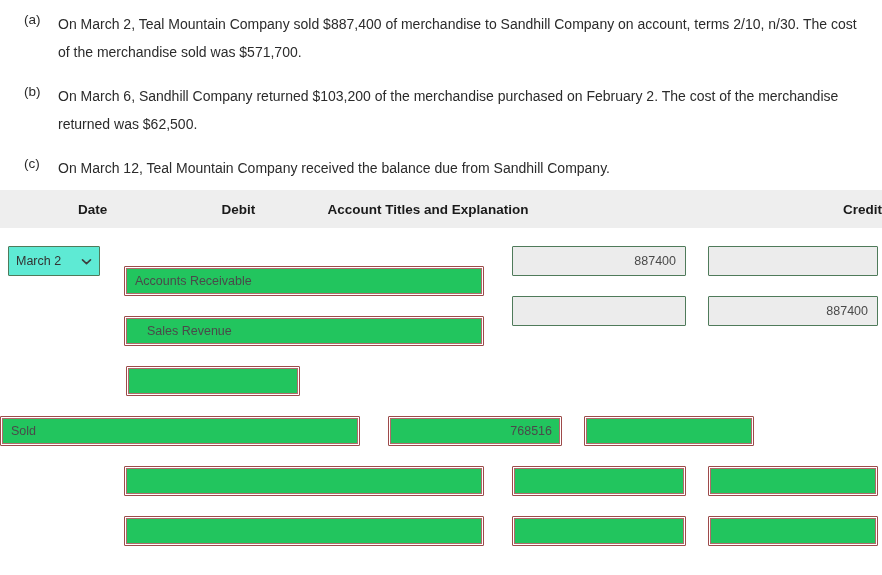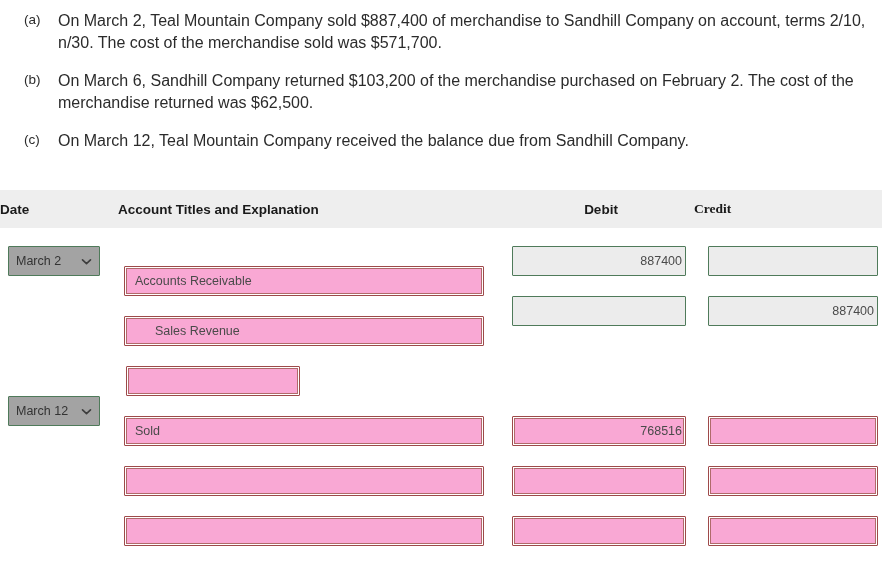--- a/index.html
+++ b/index.html
@@ -29,22 +29,22 @@
     width: 48px;
     flex: 0 0 48px;
     font-size: 13.5px;
     line-height: 20px;
     color: #2b2b2b;
     padding-left: 14px;
     box-sizing: border-box;
   }
   .instr-text {
     flex: 1 1 auto;
-    font-size: 16px;
-    line-height: 22px;
+    font-size: 14px;
+    line-height: 28px;
     color: #2b2b2b;
     padding-right: 6px;
   }
 
   
   .journal {
     position: absolute;
     left: 0;
     top: 190px;
     width: 882px;
@@ -55,44 +55,44 @@
     height: 38px;
     align-items: center;
     width: 882px;
     box-sizing: border-box;
   }
   .th {
     font-size: 13.5px;
     font-weight: bold;
     color: #1a1a1a;
   }
-  .th-date       { width: 118px; text-align: left; box-sizing: border-box; }
+  .th-date       { width: 118px; text-align: center; box-sizing: border-box; margin-left: 36px; }
   .th-account    { width: 390px; text-align: left; padding-left: 0px; box-sizing: border-box; }
   .th-debit      { width: 186px; text-align: center; box-sizing: border-box; }
-  .th-credit     { width: 188px; text-align: left; box-sizing: border-box; font-family: Liberation Serif, serif; }
+  .th-credit     { width: 188px; text-align: right; box-sizing: border-box; }
 
   .rows { padding-top: 8px; }
 
   .jrow {
     display: flex;
     align-items: center;
     height: 50px;
   }
 
   .cell-date    { width: 124px; flex: 0 0 124px; box-sizing: border-box; padding-left: 8px; }
   .cell-account { width: 386px; flex: 0 0 386px; box-sizing: border-box; padding-left: 0px; }
   .cell-debit   { width: 198px; flex: 0 0 198px; box-sizing: border-box; padding-left: 2px; }
   .cell-credit  { width: 174px; flex: 0 0 174px; box-sizing: border-box; padding-left: 0px; }
 
   
   .date-select {
     width: 92px;
     height: 30px;
     border: 1px solid #4f7a5a;
-    background: #a3a3a3;
+    background: #5eead4;
     font-size: 12.5px;
     color: #333333;
     font-family: "Liberation Sans", sans-serif;
     display: flex;
     align-items: center;
     justify-content: space-between;
     padding: 0 7px 0 7px;
     box-sizing: border-box;
     border-radius: 1px;
   }
@@ -114,40 +114,40 @@
     align-items: center;
     font-size: 12.5px;
     color: #4a4a4a;
     background: #ffffff;
     border-radius: 1px;
   }
   
   .fld.editable {
     border: 1px solid #9e4a4a;
     box-shadow: inset 0 0 0 1px #ffffff, inset 0 0 0 2px #b06a6a;
-    background: #f9a8d4;
+    background: #22c55e;
     margin-top: 40px;
   }
   
   .fld.locked {
     border: 1px solid #4f7a5a;
     background: #ececec;
     box-shadow: none;
   }
 
   .fld-account {
     width: 360px;
     padding-left: 10px;
   }
-  .fld-account.indent { padding-left: 30px; text-align: center; }
+  .fld-account.indent { padding-left: 22px; text-align: center; }
 
   .fld-amount {
     width: 174px;
     justify-content: flex-end;
-    padding-right: 3px;
+    padding-right: 9px;
   }
   .fld-amount.credit-w { width: 170px; }
 
   .val { white-space: nowrap; }
 </style>
 </head>
 <body>
 
 <div class="instructions">
   <div class="instr-row">
@@ -161,22 +161,22 @@
   <div class="instr-row">
     <div class="instr-label">(c)</div>
     <div class="instr-text">On March 12, Teal Mountain Company received the balance due from Sandhill Company.</div>
   </div>
 </div>
 
 <div class="journal">
 
   <div class="journal-header">
     <div class="th th-date">Date</div>
+    <div class="th th-debit">Debit</div>
     <div class="th th-account">Account Titles and Explanation</div>
-    <div class="th th-debit">Debit</div>
     <div class="th th-credit">Credit</div>
   </div>
 
   <div class="rows" id="rows-container">
       <div class="jrow">
         <div class="cell-date">
           <div class="date-select">
             <span class="val">March 2</span>
             <span class="chev">
               <svg width="11" height="11" viewBox="0 0 11 11" aria-hidden="true">
@@ -225,30 +225,20 @@
         <div class="cell-date">
           <div class="date-spacer"></div>
         </div>
         <div class="cell-debit">
           <div class="fld fld-amount editable">
             <span class="val"></span>
           </div>
         </div>
       </div>
       <div class="jrow">
-        <div class="cell-date">
-          <div class="date-select">
-            <span class="val">March 12</span>
-            <span class="chev">
-              <svg width="11" height="11" viewBox="0 0 11 11" aria-hidden="true">
-                <path d="M1.5 3.8 L5.5 7.6 L9.5 3.8" fill="none" stroke="#3d3d3d" stroke-width="1.6" stroke-linecap="round" stroke-linejoin="round"></path>
-              </svg>
-            </span>
-          </div>
-        </div>
         <div class="cell-account">
           <div class="fld fld-account editable">
             <span class="val">Sold</span>
           </div>
         </div>
         <div class="cell-debit">
           <div class="fld fld-amount editable">
             <span class="val">768516</span>
           </div>
         </div>

